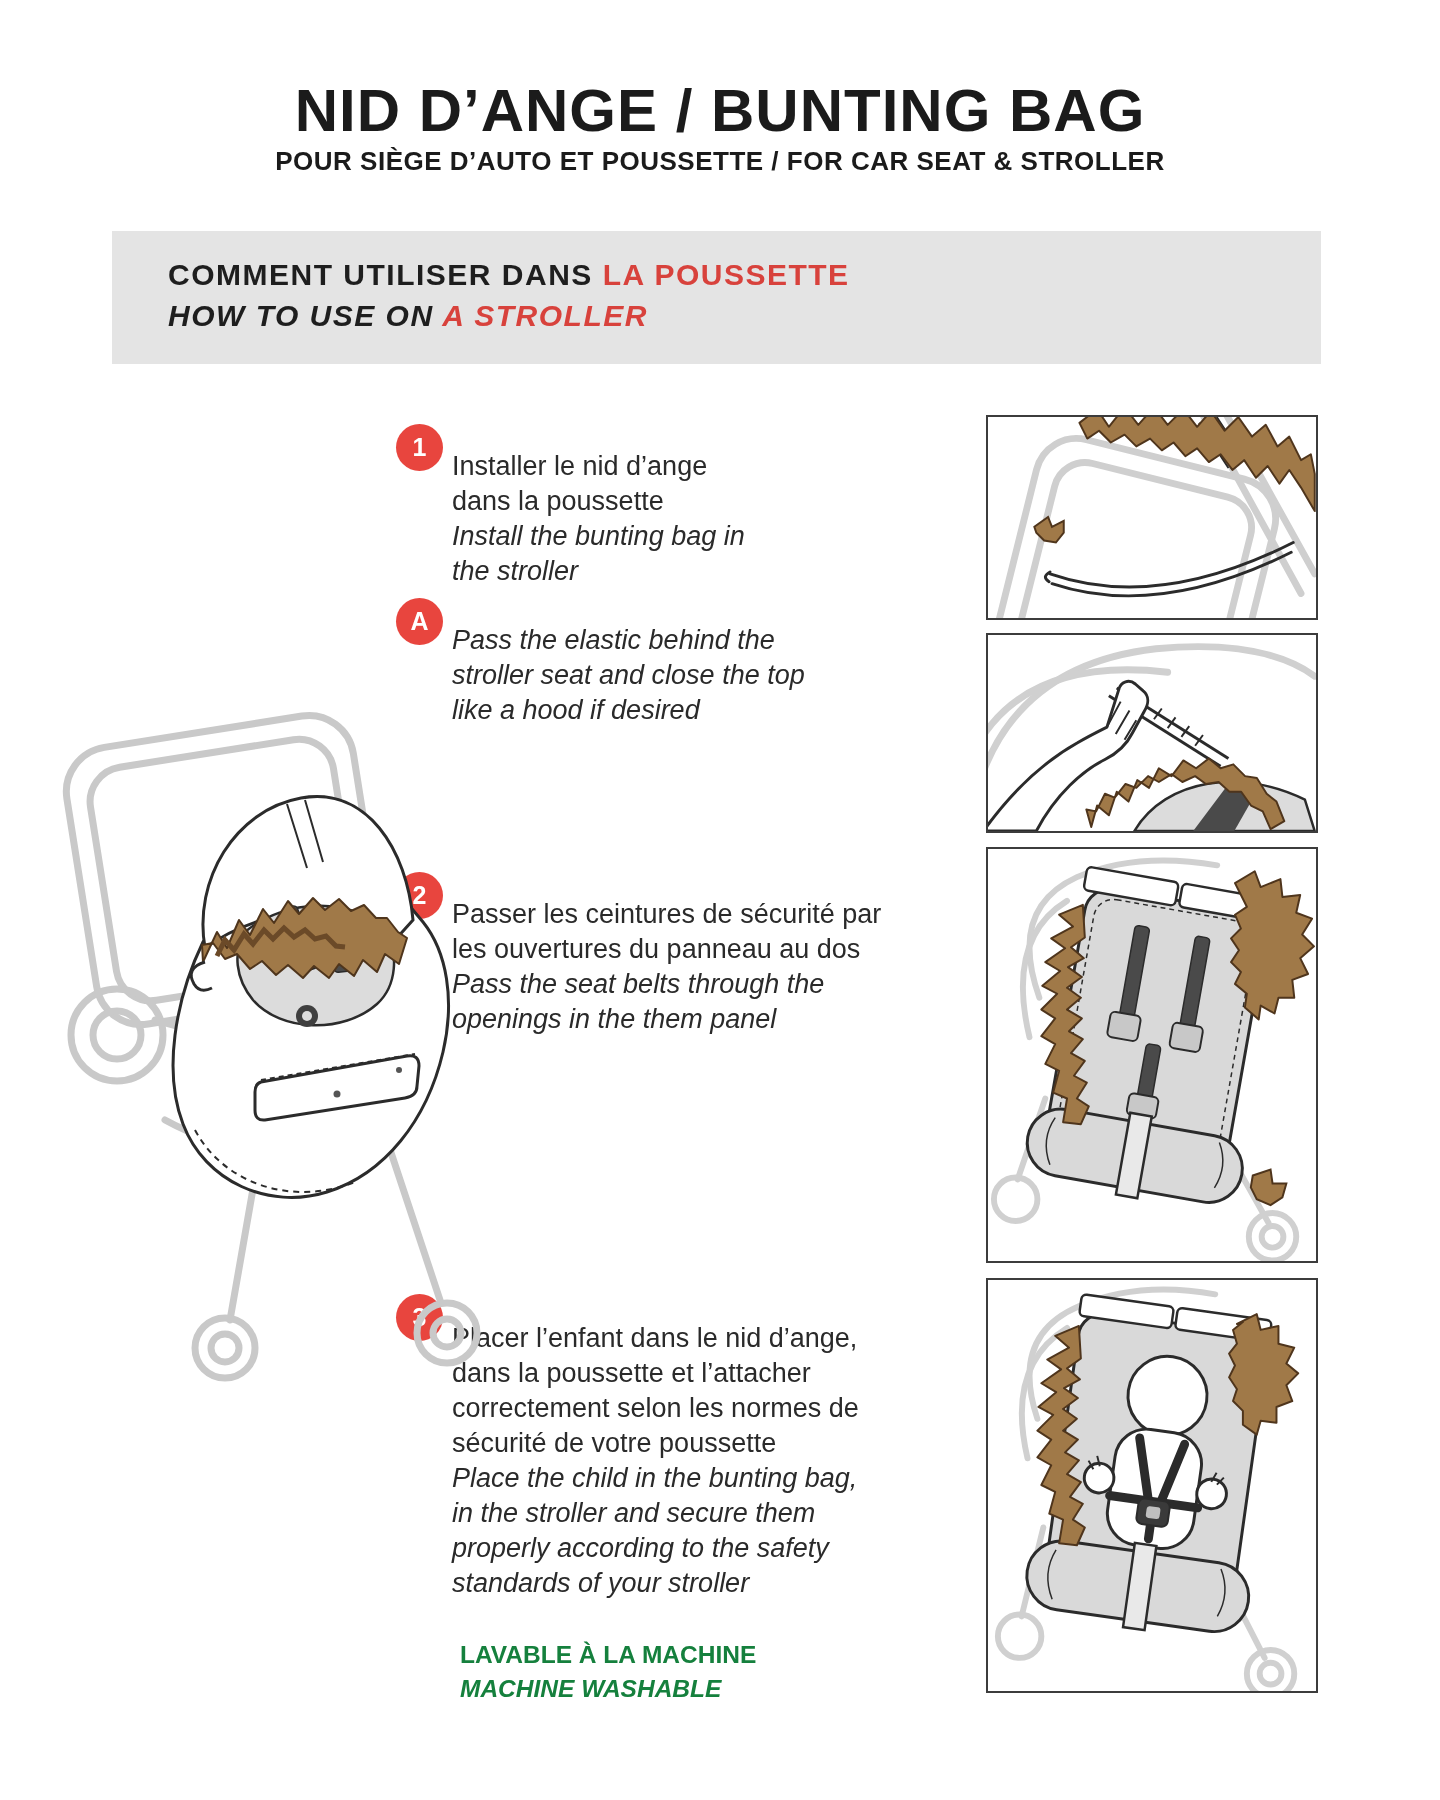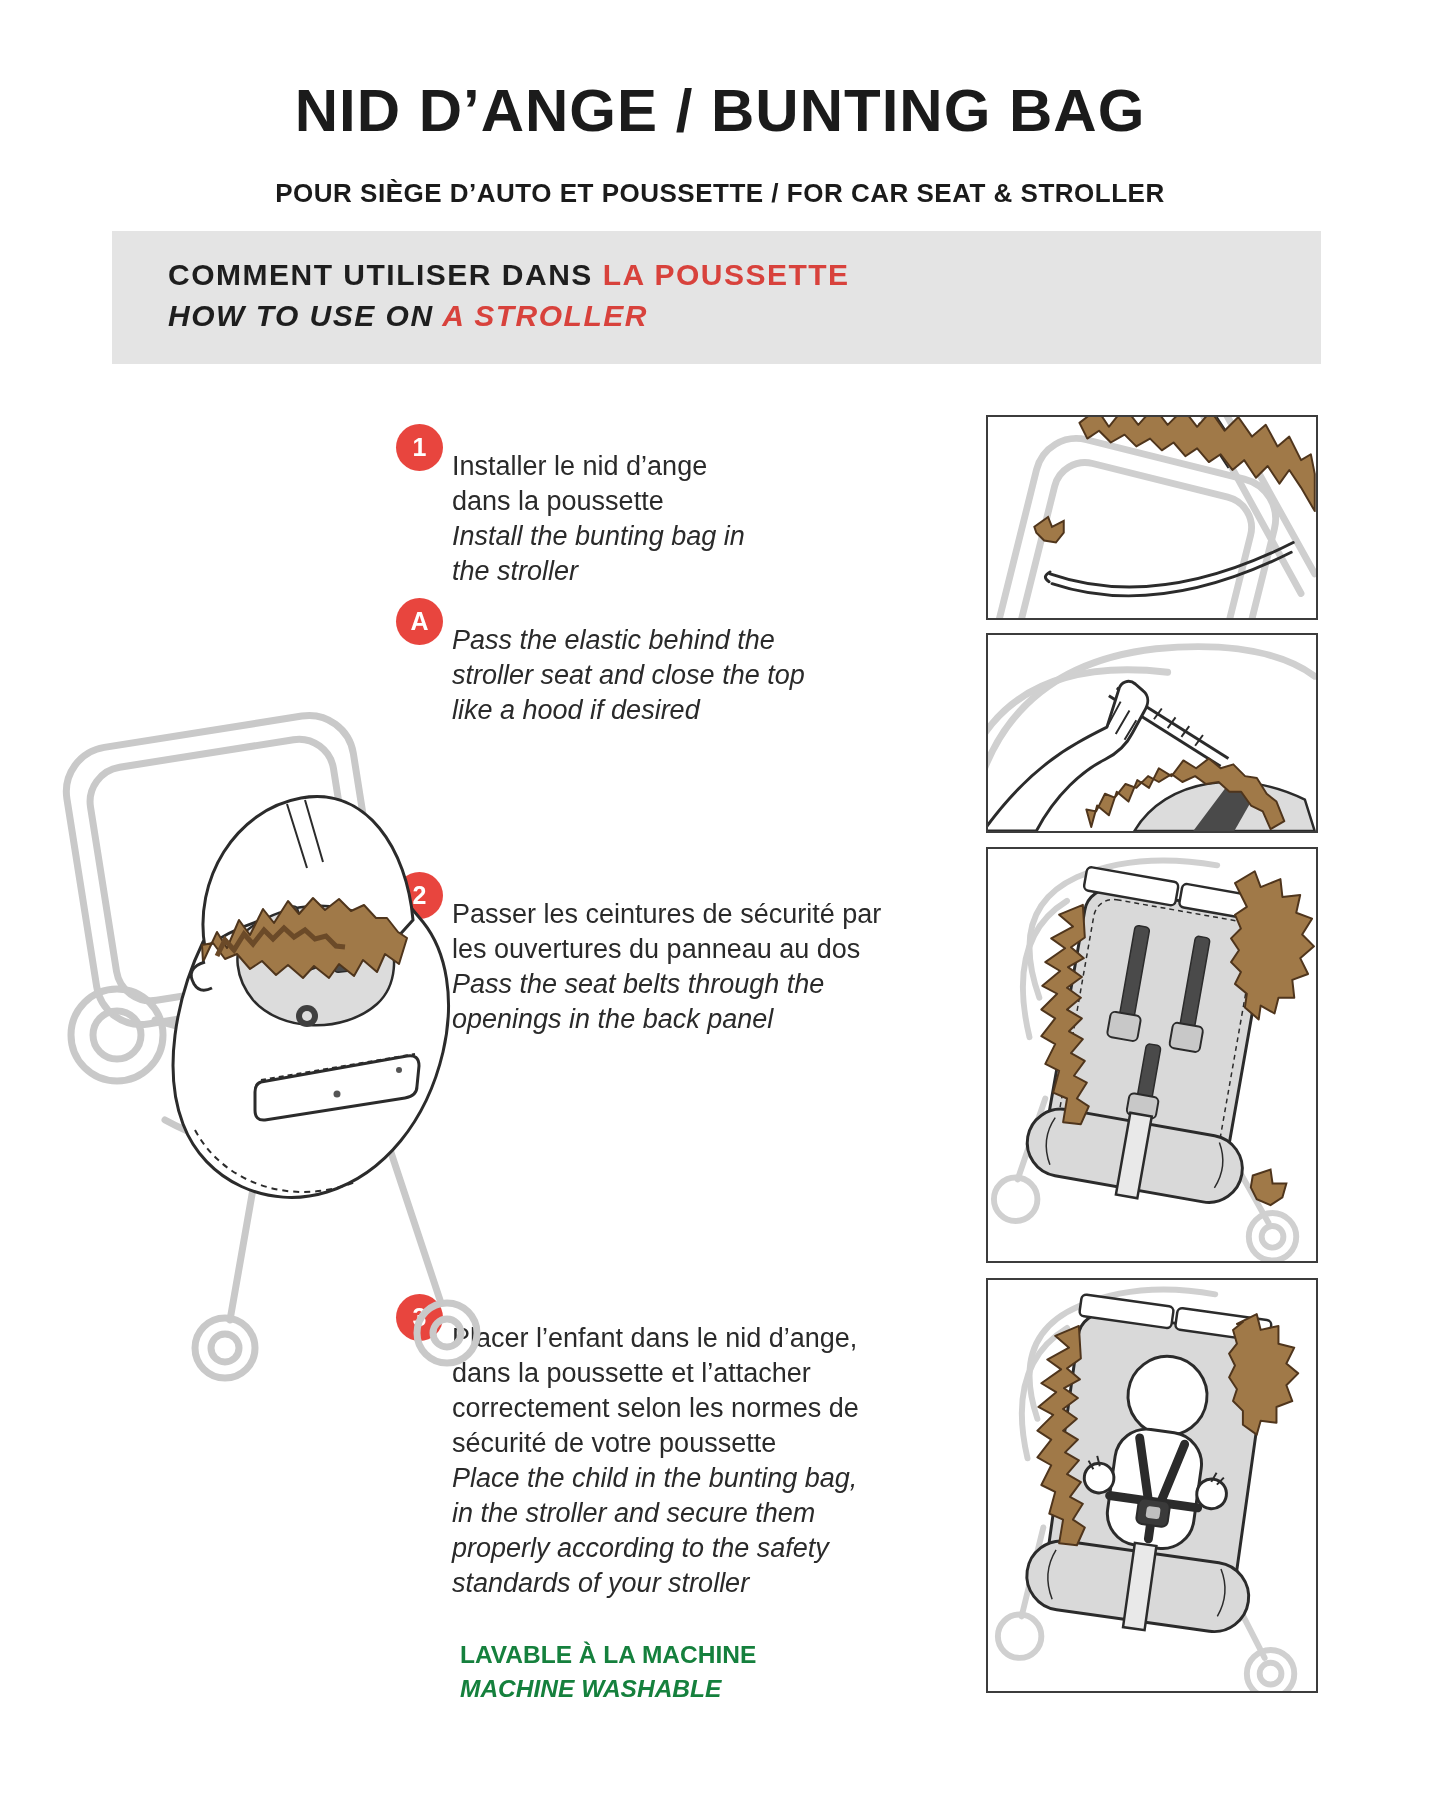--- a/index.html
+++ b/index.html
@@ -7,21 +7,21 @@
     position:relative;width:1440px;height:1798px;background:#ffffff;
     font-family:"Liberation Sans",sans-serif;color:#231f20;overflow:hidden;
   }
   
   .title{
     position:absolute;top:76px;left:0;width:1440px;text-align:center;
     font-size:60px;font-weight:bold;letter-spacing:1px;color:#1b1b1b;
   }
   .subtitle{
     position:absolute;top:146px;left:0;width:1440px;text-align:center;
-    font-size:26px;font-weight:bold;letter-spacing:.5px;color:#1b1b1b;margin-top:32px;
+    font-size:26px;font-weight:bold;letter-spacing:.5px;color:#1b1b1b;
   }
   
   .banner{
     position:absolute;left:112px;top:231px;width:1209px;height:133px;
     background:#e4e4e4;box-sizing:border-box;padding:23px 0 12px 56px;
   }
   .banner .line{font-size:30px;font-weight:bold;letter-spacing:1.5px;line-height:41px;color:#1e1e1e;}
   .banner .line.en{font-style:italic;}
   .banner .hl{color:#d8423c;}
   
@@ -75,21 +75,21 @@
     <div class="en">Pass the elastic behind the
 stroller seat and close the top
 like a hood if desired</div>
   </div>
 
   <div class="badge" style="top:872px;">2</div>
   <div class="step-text" style="top:865px;width:510px;">
     <div class="fr">Passer les ceintures de sécurité par
 les ouvertures du panneau au dos</div>
     <div class="en">Pass the seat belts through the
-openings in the back panel</div>
+openings in the them panel</div>
   </div>
 
   <div class="badge" style="top:1294px;">3</div>
   <div class="step-text" style="top:1289px;width:510px;">
     <div class="fr">Placer l’enfant dans le nid d’ange,
 dans la poussette et l’attacher
 correctement selon les normes de
 sécurité de votre poussette</div>
     <div class="en">Place the child in the bunting bag,
 in the stroller and secure them

